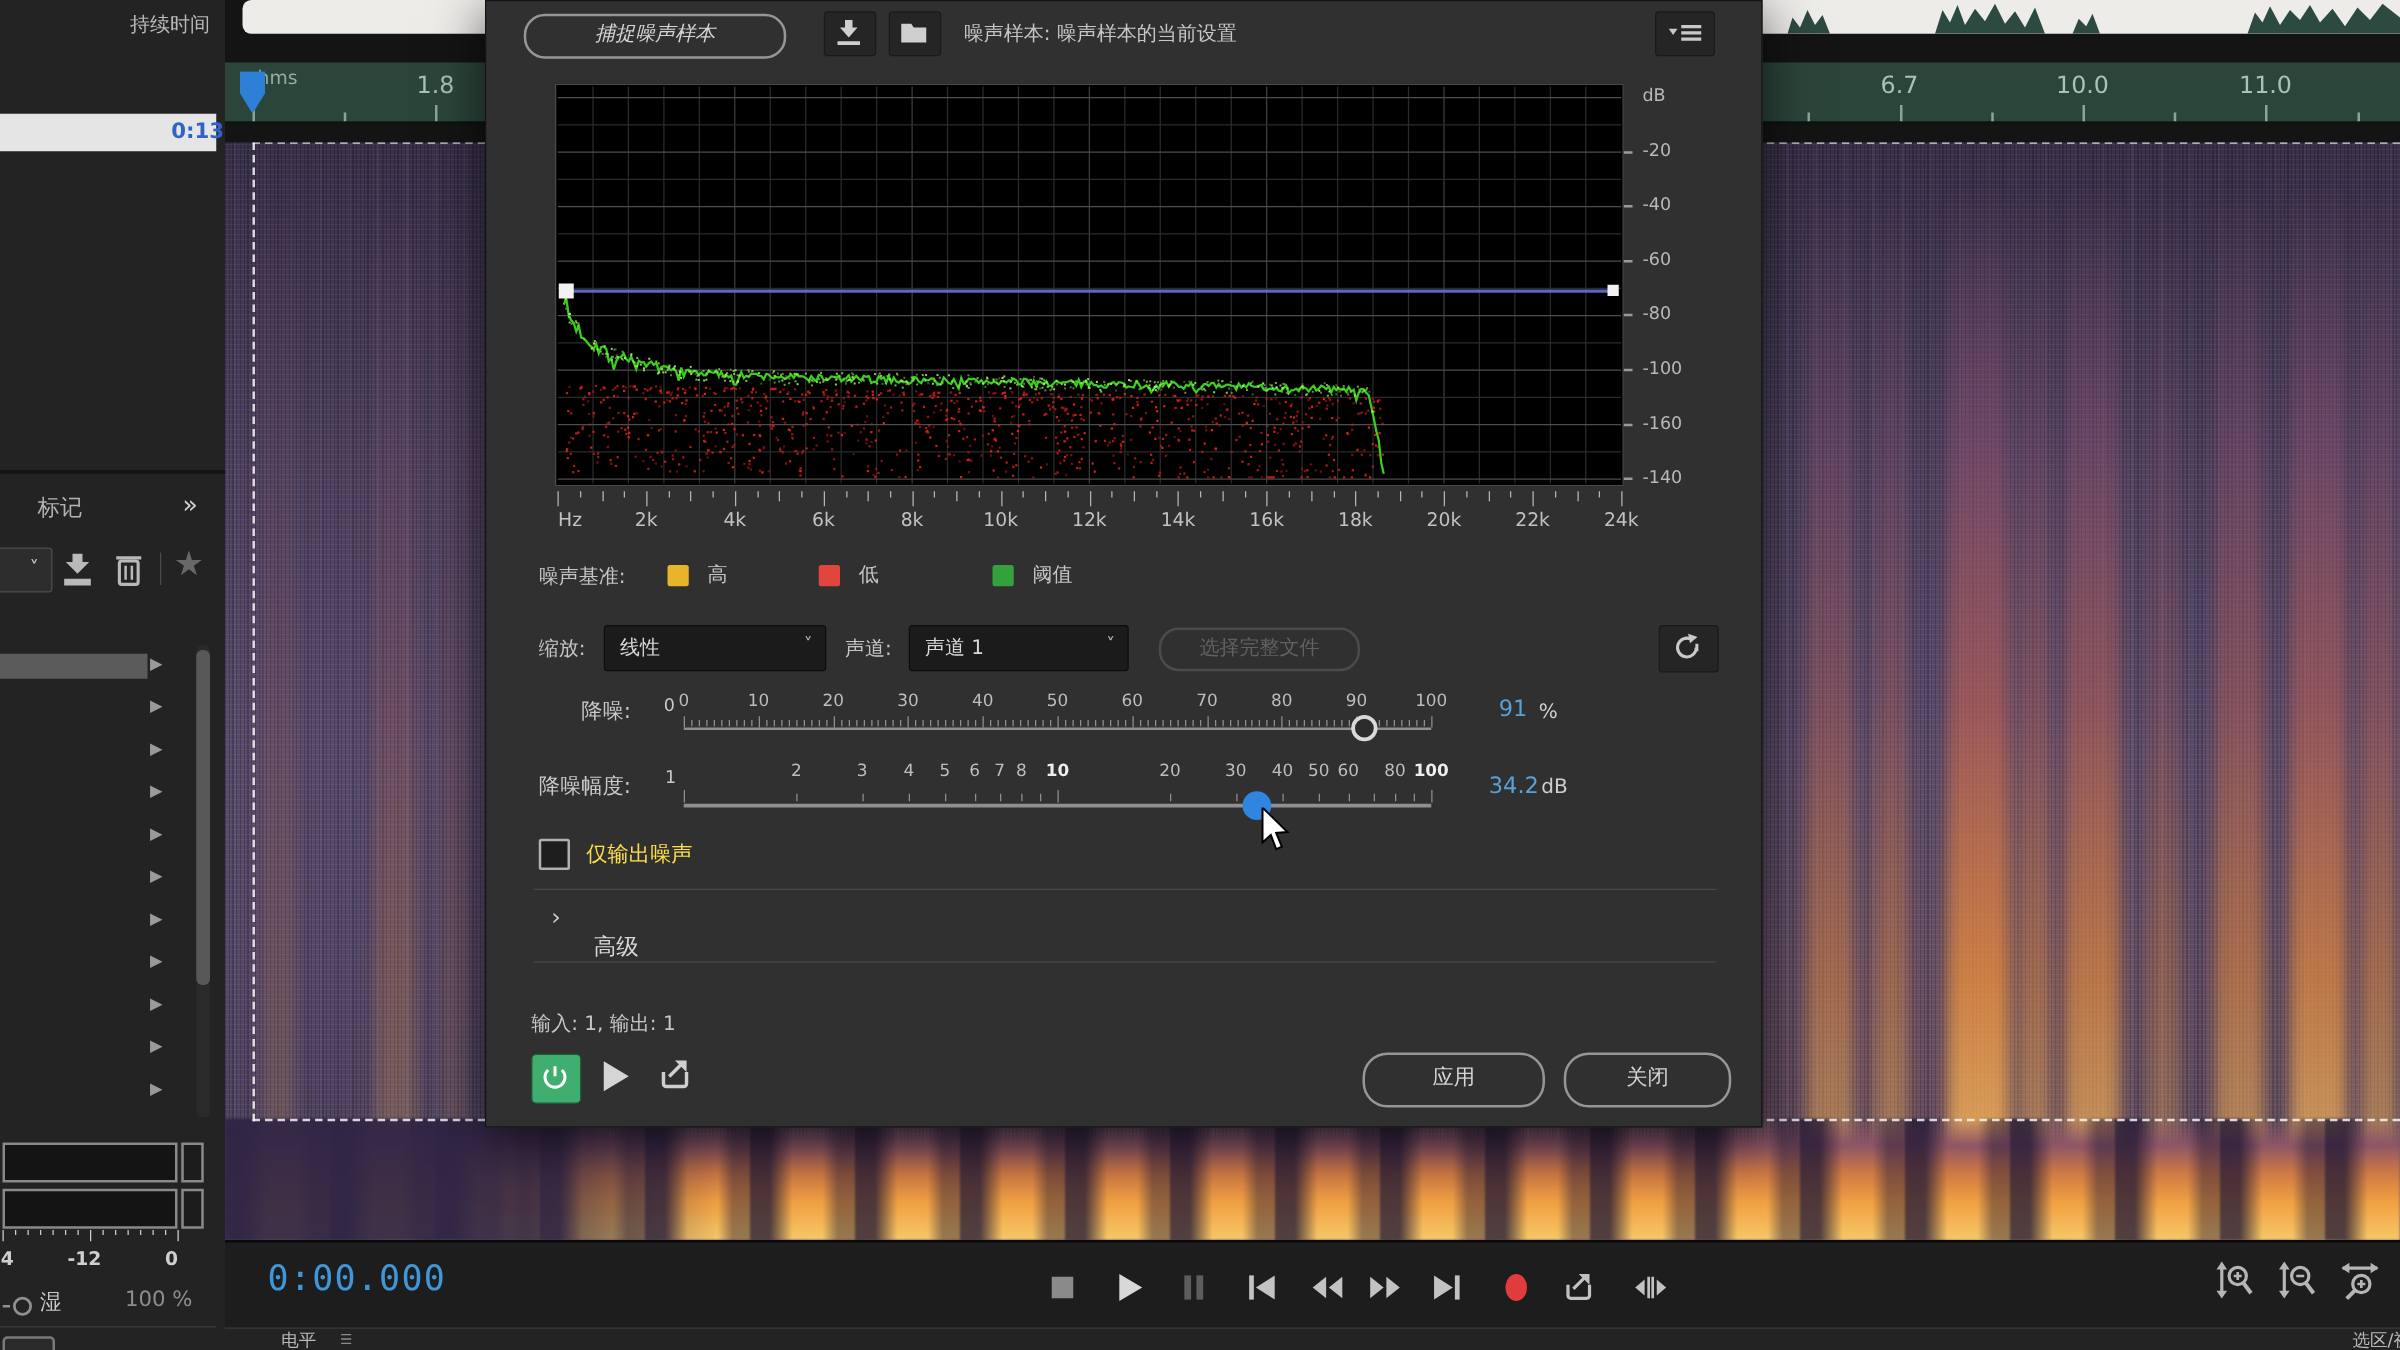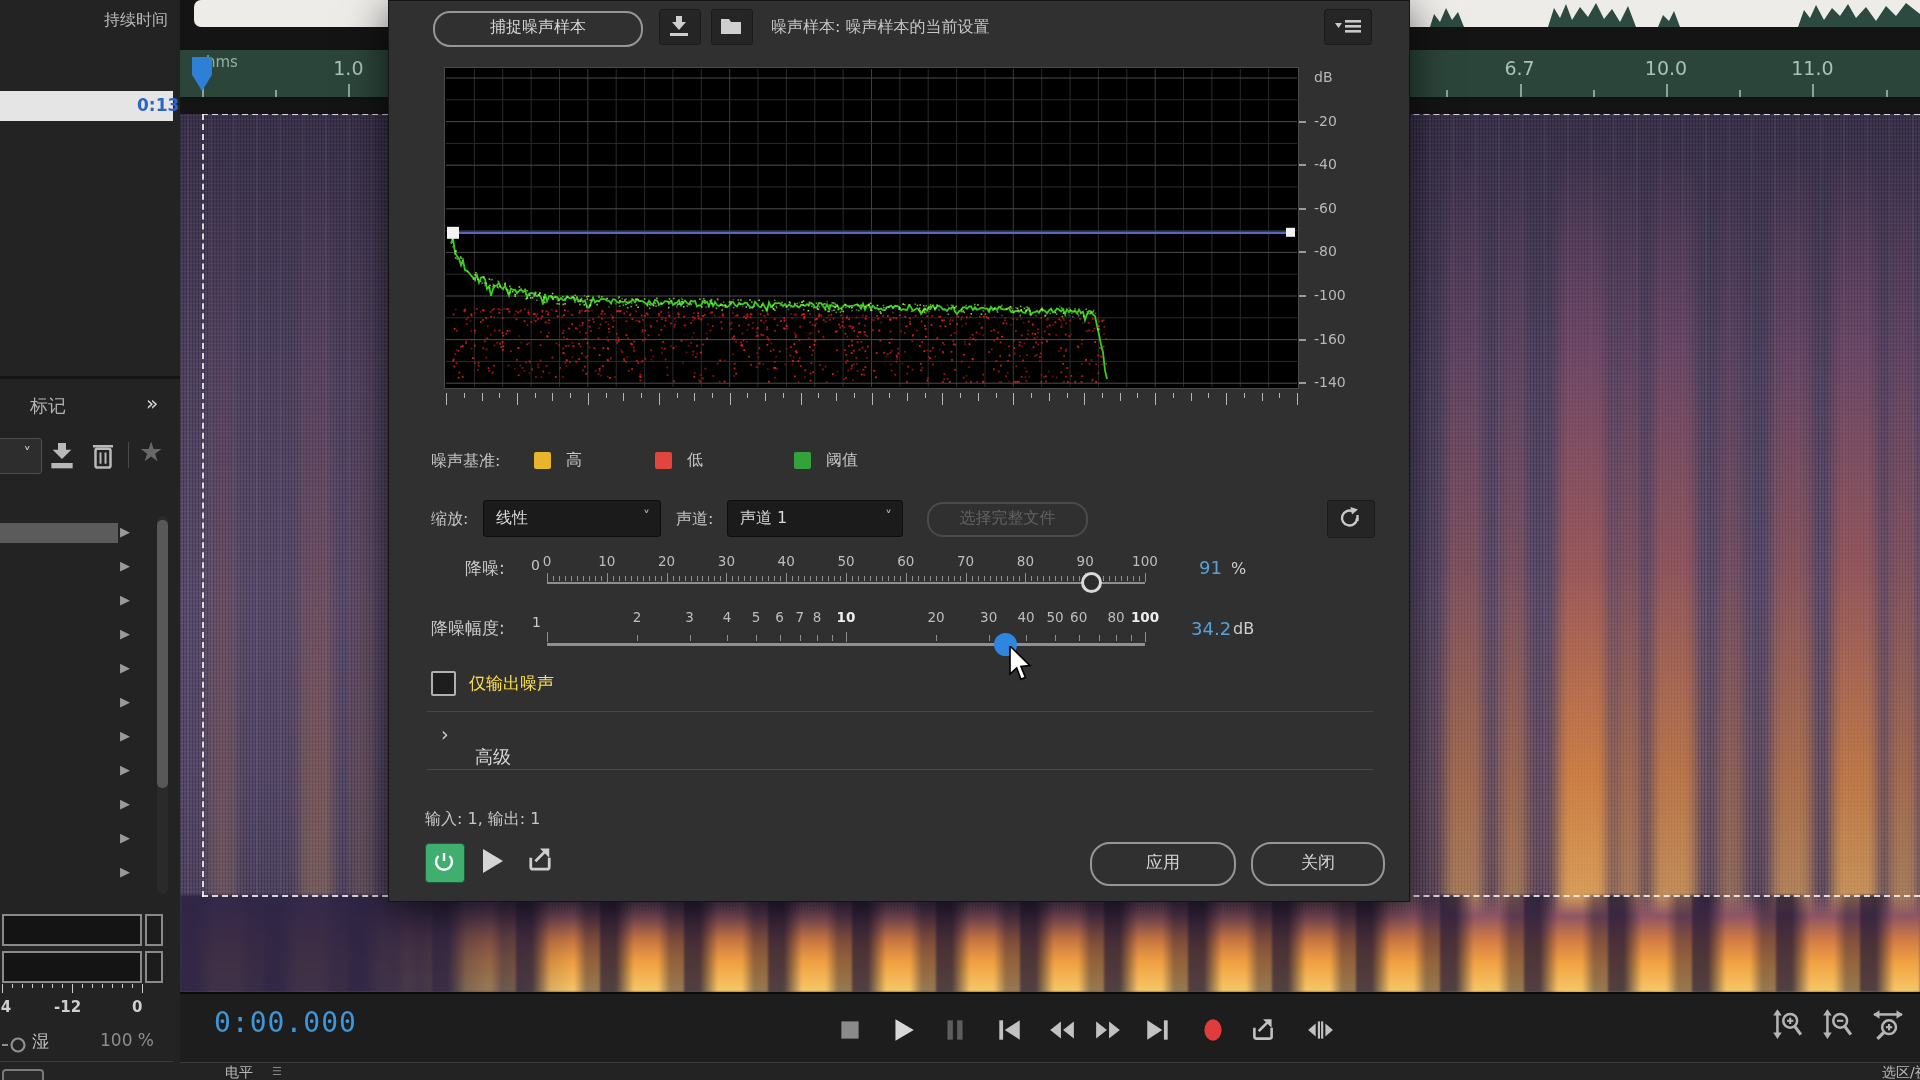--- a/index.html
+++ b/index.html
@@ -70,21 +70,21 @@
   .zbtn{top:13px;width:34px;height:34px;}
   #bottom-strip{left:0;top:1062px;width:1740px;height:18px;background:#232323;border-top:1px solid #3a3a3a;overflow:hidden;}
   .bs-lab{top:1px;font-size:14px;color:#b9b9b9;}
   .bs-ic{left:92px;top:2px;font-size:11px;color:#8a8a8a;}
 
   
   #dialog{left:388px;top:0;width:1020px;height:900px;background:#303030;border:1px solid #151515;
      box-shadow:0 10px 40px rgba(0,0,0,.65);z-index:10;}
   .pill{border:2px solid #969696;border-radius:17px;background:transparent;color:#d5d5d5;
         font-size:16px;text-align:center;font-family:inherit;}
-  #cap-btn{left:44px;top:10px;width:206px;height:32px;line-height:28px;}
+  #cap-btn{left:30px;top:10px;width:206px;height:32px;line-height:28px;font-style:italic;}
   .icbtn{background:#252525;border-radius:3px;border:1px solid #1a1a1a;}
   #save-btn{left:270px;top:8px;width:40px;height:34px;}
   #folder-btn{left:322px;top:8px;width:40px;height:34px;}
   #dlg-title{left:382px;top:16px;font-size:16px;color:#c6c6c6;}
   #menu-btn{left:935px;top:8px;width:46px;height:34px;}
   #graph-frame{left:55px;top:66px;width:853px;height:320px;background:#000;border:1px solid #4a4a4a;}
   #freq-ticks{left:57px;top:392px;width:851px;height:13px;}
   .ftick{position:absolute;top:0;width:1px;background:#b5b5b5;}
   #freq-labels{left:57px;top:406px;width:860px;height:18px;}
   .flabel{position:absolute;transform:translateX(-50%);font-size:15px;color:#c2c2c2;}
@@ -256,21 +256,21 @@
         <div class="rtick" style="left: 1046.8px; height: 13px;"></div>
         <div class="rtick" style="left: 1120px; height: 7px;"></div>
         <div class="rtick" style="left: 1193.2px; height: 13px;"></div>
         <div class="rtick" style="left: 1266.4px; height: 7px;"></div>
         <div class="rtick" style="left: 1339.6px; height: 13px;"></div>
         <div class="rtick" style="left: 1412.8px; height: 7px;"></div>
         <div class="rtick" style="left: 1486px; height: 13px;"></div>
         <div class="rtick" style="left: 1559.2px; height: 7px;"></div>
         <div class="rtick" style="left: 1632.4px; height: 13px;"></div>
         <div class="rtick" style="left: 1705.6px; height: 7px;"></div>
-        <span class="rlabel" style="left: 168.4px;">1.0</span>
+        <span class="rlabel" style="left: 168.4px;">1.8</span>
         <span class="rlabel" style="left: 1339.6px;">6.7</span>
         <span class="rlabel" style="left: 1486px;">10.0</span>
         <span class="rlabel" style="left: 1632.4px;">11.0</span>
       </div>
   </div>
 
   <div id="spectro" class="a">
     <div class="streak" style="left:30px;width:26px;opacity:.18"></div>
     <div class="streak" style="left:120px;width:34px;opacity:.25"></div>
     <div class="streak" style="left:172px;width:22px;opacity:.15"></div>
@@ -1857,20 +1857,35 @@
       <div class="ftick" style="left: 709.2px; height: 12px;"></div>
       <div class="ftick" style="left: 726.9px; height: 5px;"></div>
       <div class="ftick" style="left: 744.6px; height: 8px;"></div>
       <div class="ftick" style="left: 762.4px; height: 5px;"></div>
       <div class="ftick" style="left: 780.1px; height: 12px;"></div>
       <div class="ftick" style="left: 797.8px; height: 5px;"></div>
       <div class="ftick" style="left: 815.5px; height: 8px;"></div>
       <div class="ftick" style="left: 833.3px; height: 5px;"></div>
       <div class="ftick" style="left: 851px; height: 12px;"></div>
     </div>
+  <div id="freq-labels" class="a">
+      <span class="flabel" style="left: 10px;">Hz</span>
+      <span class="flabel" style="left: 70.9167px;">2k</span>
+      <span class="flabel" style="left: 141.833px;">4k</span>
+      <span class="flabel" style="left: 212.75px;">6k</span>
+      <span class="flabel" style="left: 283.667px;">8k</span>
+      <span class="flabel" style="left: 354.583px;">10k</span>
+      <span class="flabel" style="left: 425.5px;">12k</span>
+      <span class="flabel" style="left: 496.417px;">14k</span>
+      <span class="flabel" style="left: 567.333px;">16k</span>
+      <span class="flabel" style="left: 638.25px;">18k</span>
+      <span class="flabel" style="left: 709.167px;">20k</span>
+      <span class="flabel" style="left: 780.083px;">22k</span>
+      <span class="flabel" style="left: 851px;">24k</span>
+    </div>
   <div id="db-labels" class="a">
       <span class="dblabel" style="top: 0px;">dB</span>
       <span class="dblabel" style="top: 43.6px;">-20</span>
       <div class="dbtick" style="top: 51.6px;"></div>
       <span class="dblabel" style="top: 87.2px;">-40</span>
       <div class="dbtick" style="top: 95.2px;"></div>
       <span class="dblabel" style="top: 130.8px;">-60</span>
       <div class="dbtick" style="top: 138.8px;"></div>
       <span class="dblabel" style="top: 174.4px;">-80</span>
       <div class="dbtick" style="top: 182.4px;"></div>

